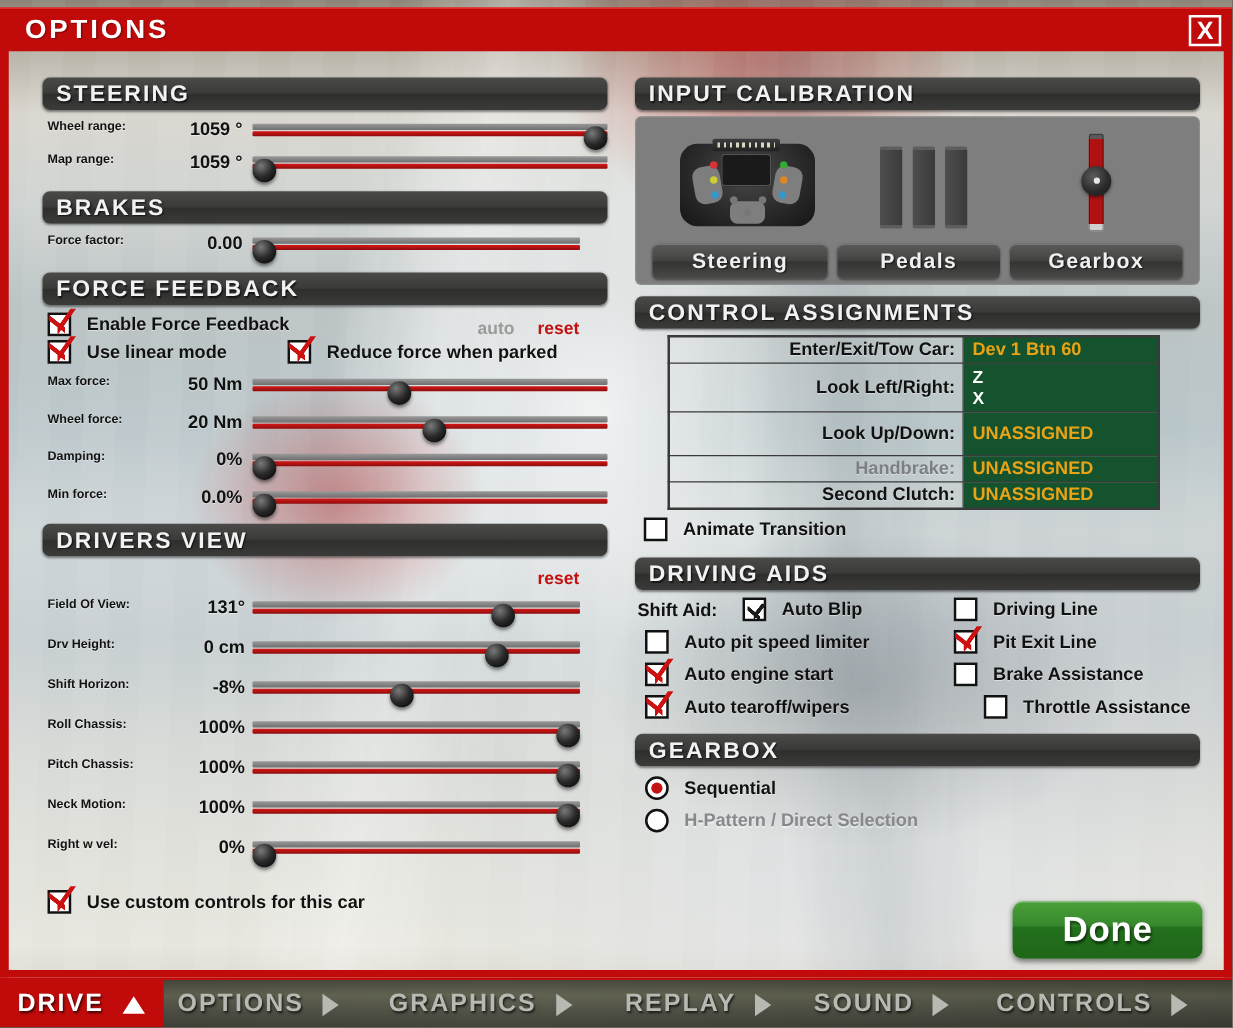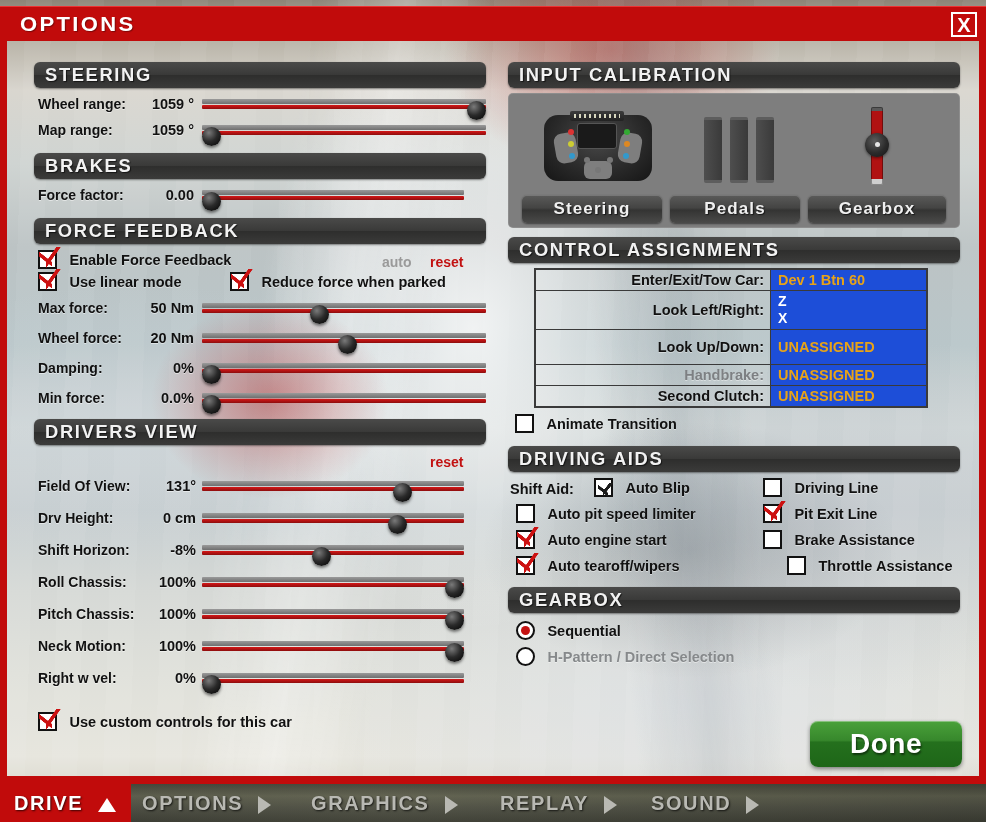--- a/index.html
+++ b/index.html
@@ -85,21 +85,21 @@
     position:absolute;left:11px;top:3px;
     color:#f2f2f2;font-size:18px;font-weight:bold;letter-spacing:1.6px;
     text-shadow:1px 1px 1px rgba(0,0,0,.6);
     transform:scaleX(1.02);transform-origin:left center;
   }
 
   
   .srow{position:relative;height:26px;}
   .slabel{
     position:absolute;left:4px;top:3px;
-    font-size:14px;font-weight:bold;color:#111;white-space:nowrap;
+    font-size:10px;font-weight:bold;color:#111;white-space:nowrap;
     text-shadow:0 1px 0 rgba(255,255,255,.5);
   }
   .sval{
     position:absolute;top:3px;
     font-size:14.5px;font-weight:bold;color:#111;white-space:nowrap;text-align:right;
     text-shadow:0 1px 0 rgba(255,255,255,.5);
   }
   .track{
     position:absolute;height:12px;top:6px;
   }
@@ -227,21 +227,21 @@
   .ca-table td{
     border:1px solid #3a3a3a;padding:0;vertical-align:middle;
   }
   .ca-name{
     text-align:right;padding:2px 6px 2px 4px !important;
     font-size:14.5px;font-weight:bold;color:#111;white-space:nowrap;
     text-shadow:0 1px 0 rgba(255,255,255,.4);
   }
   .ca-name.dim{color:#7d8083;}
   .ca-val{
-    width:148px;background:#1d4ed8;padding:2px 0 2px 7px !important;
+    width:148px;background:#14532d;padding:2px 0 2px 7px !important;
     font-size:14.5px;font-weight:bold;color:#e8a317;white-space:nowrap;
   }
   .ca-val.keys{color:#ffffff;line-height:17px;font-size:14px;}
 
   
   .done{
     position:absolute;left:810px;top:721px;width:152px;height:46px;border-radius:8px;
     background:linear-gradient(180deg,#4aa13a 0%,#37882c 42%,#24701d 46%,#1e6618 100%);
     box-shadow:0 2px 4px rgba(0,0,0,.45), inset 0 1px 0 rgba(255,255,255,.35);
     cursor:pointer;
@@ -633,15 +633,19 @@
       <span class="tri-right"></span>
     </div>
     <div class="nav-item" style="left:500px;">
       <span class="txt">REPLAY</span>
       <span class="tri-right"></span>
     </div>
     <div class="nav-item" style="left:651px;">
       <span class="txt">SOUND</span>
       <span class="tri-right"></span>
     </div>
+    <div class="nav-item" style="left:797px;">
+      <span class="txt">CONTROLS</span>
+      <span class="tri-right"></span>
+    </div>
   </div>
 
 </div>
 
 </body></html>

